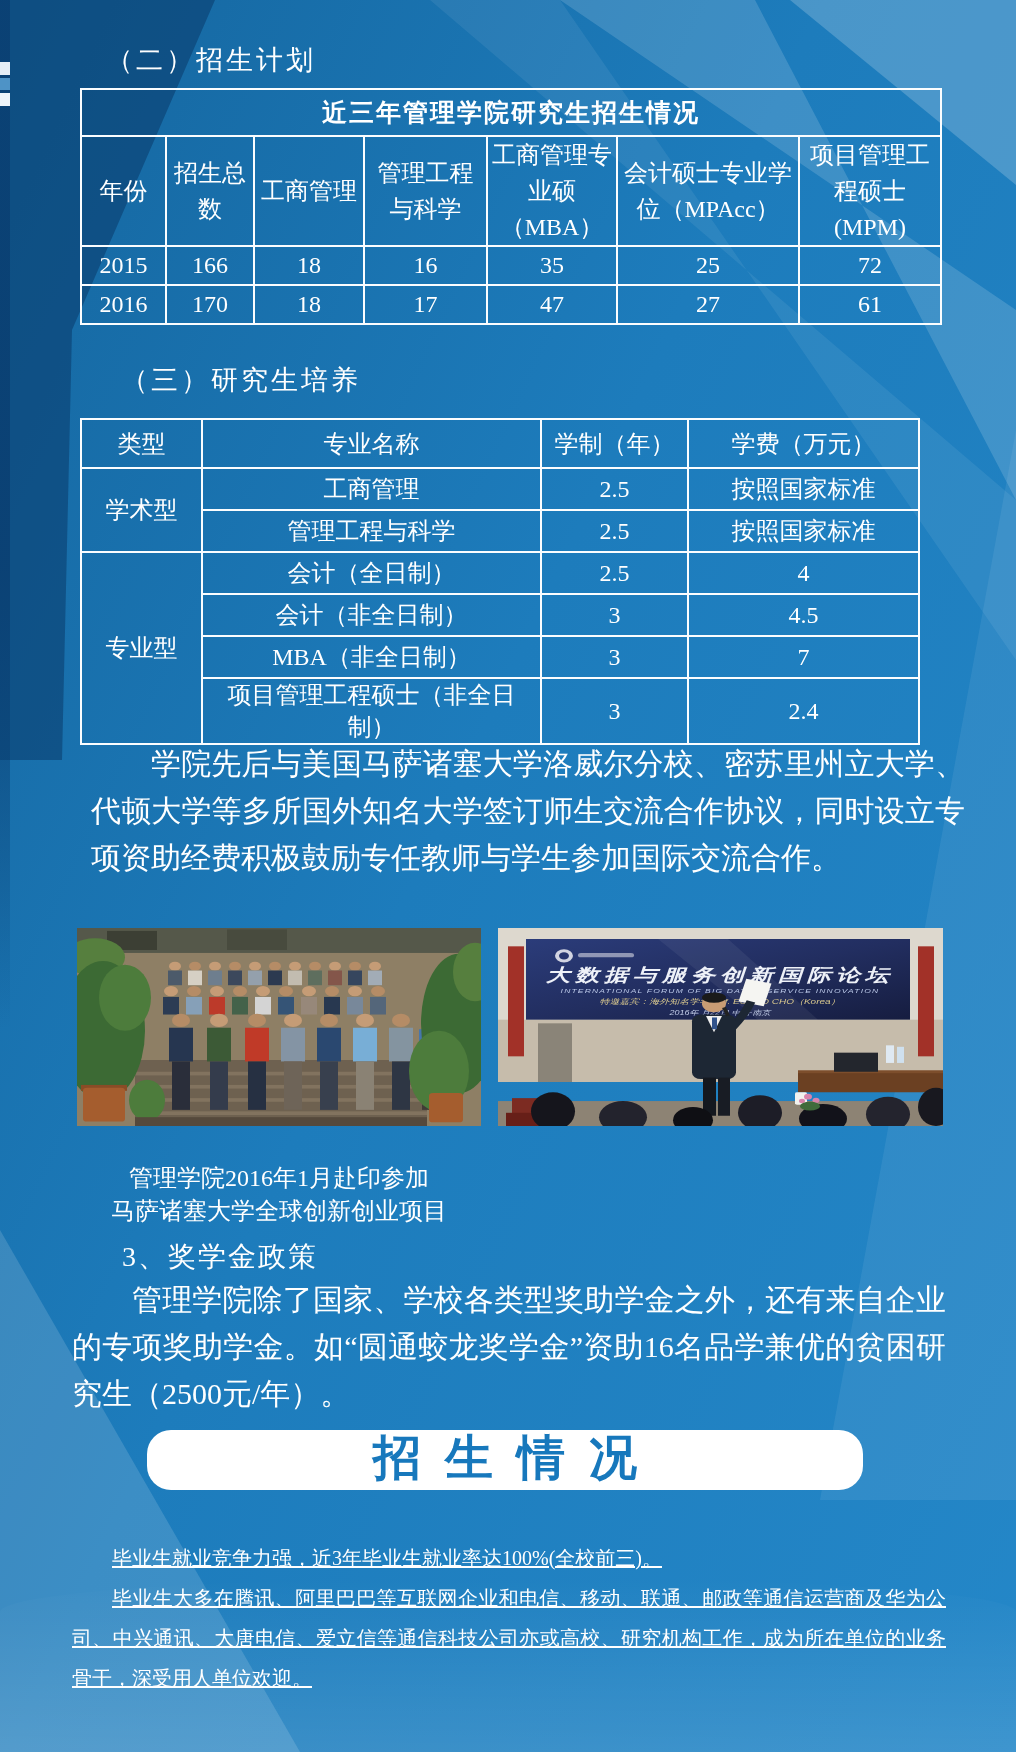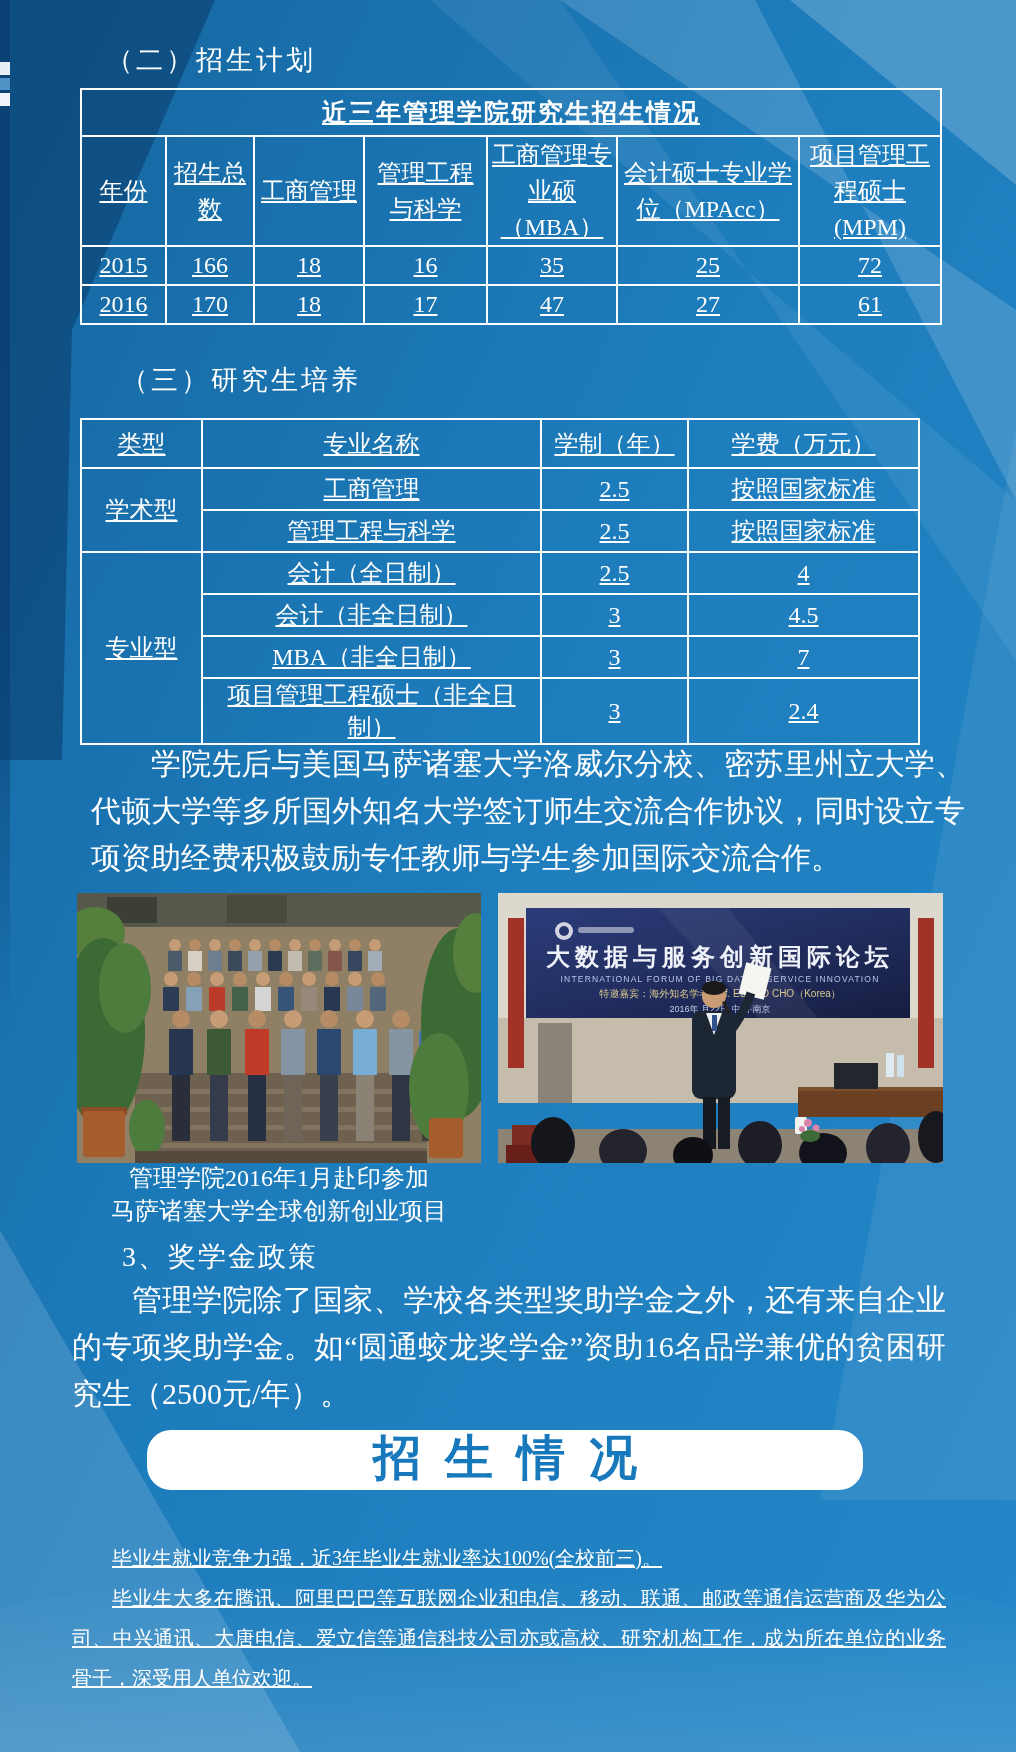--- a/index.html
+++ b/index.html
@@ -24,32 +24,32 @@
   .stripes{position:absolute;left:0;top:62px;z-index:0;}
   .stripes div{width:10px;margin-bottom:3px;}
   .s1{height:13px;background:#e6eef6;}
   .s2{height:12px;background:#4e93c6;}
   .s3{height:13px;background:#eef4fa;}
   
   .ct{position:absolute;z-index:1;}
   .h-num{font-size:27px;letter-spacing:3px;}
   table{border-collapse:collapse;table-layout:fixed;background:transparent;}
   th,td{border:2px solid #fbfdff;text-align:center;vertical-align:middle;
-        color:#fff;font-weight:normal;padding:0 4px;font-size:24px;text-decoration:underline;}
+        color:#fff;font-weight:normal;padding:0 4px;font-size:24px;}
   .t1{left:80px;top:88px;width:860px;}
   .t1 .title-row th{height:45px;font-size:25px;font-weight:bold;letter-spacing:2px;}
   .t1 .head-row th{height:95px;line-height:1.5;}
   .t1 .data-row td{height:37px;}
   .t2{left:80px;top:418px;width:838px;}
   .t2 .head-row th{height:47px;}
   .t2 td{height:40px;}
   .para{position:absolute;z-index:1;left:72px;width:874px;margin:0;
         text-align:justify;text-indent:2em;font-size:30px;line-height:47px;}
   .p-intl{top:740px;margin-left:19px;}
-  .photo{position:absolute;z-index:1;top:893px;height:270px;}
+  .photo{position:absolute;z-index:1;top:928px;height:198px;font-style:italic;}
   .photo svg{display:block;width:100%;height:100%;}
   .ph-left{left:77px;width:404px;}
   .ph-right{left:498px;width:445px;}
   .caption{position:absolute;z-index:1;top:1162px;text-align:center;
            font-size:24px;line-height:33px;}
   .cap-left{left:77px;width:404px;}
   .cap-right{left:498px;width:445px;}
   .h-sch{left:122px;top:1238px;font-size:28px;letter-spacing:2px;text-align:right;}
   .p-sch{top:1276px;}
   .banner{left:147px;top:1430px;width:716px;height:60px;background:#ffffff;

